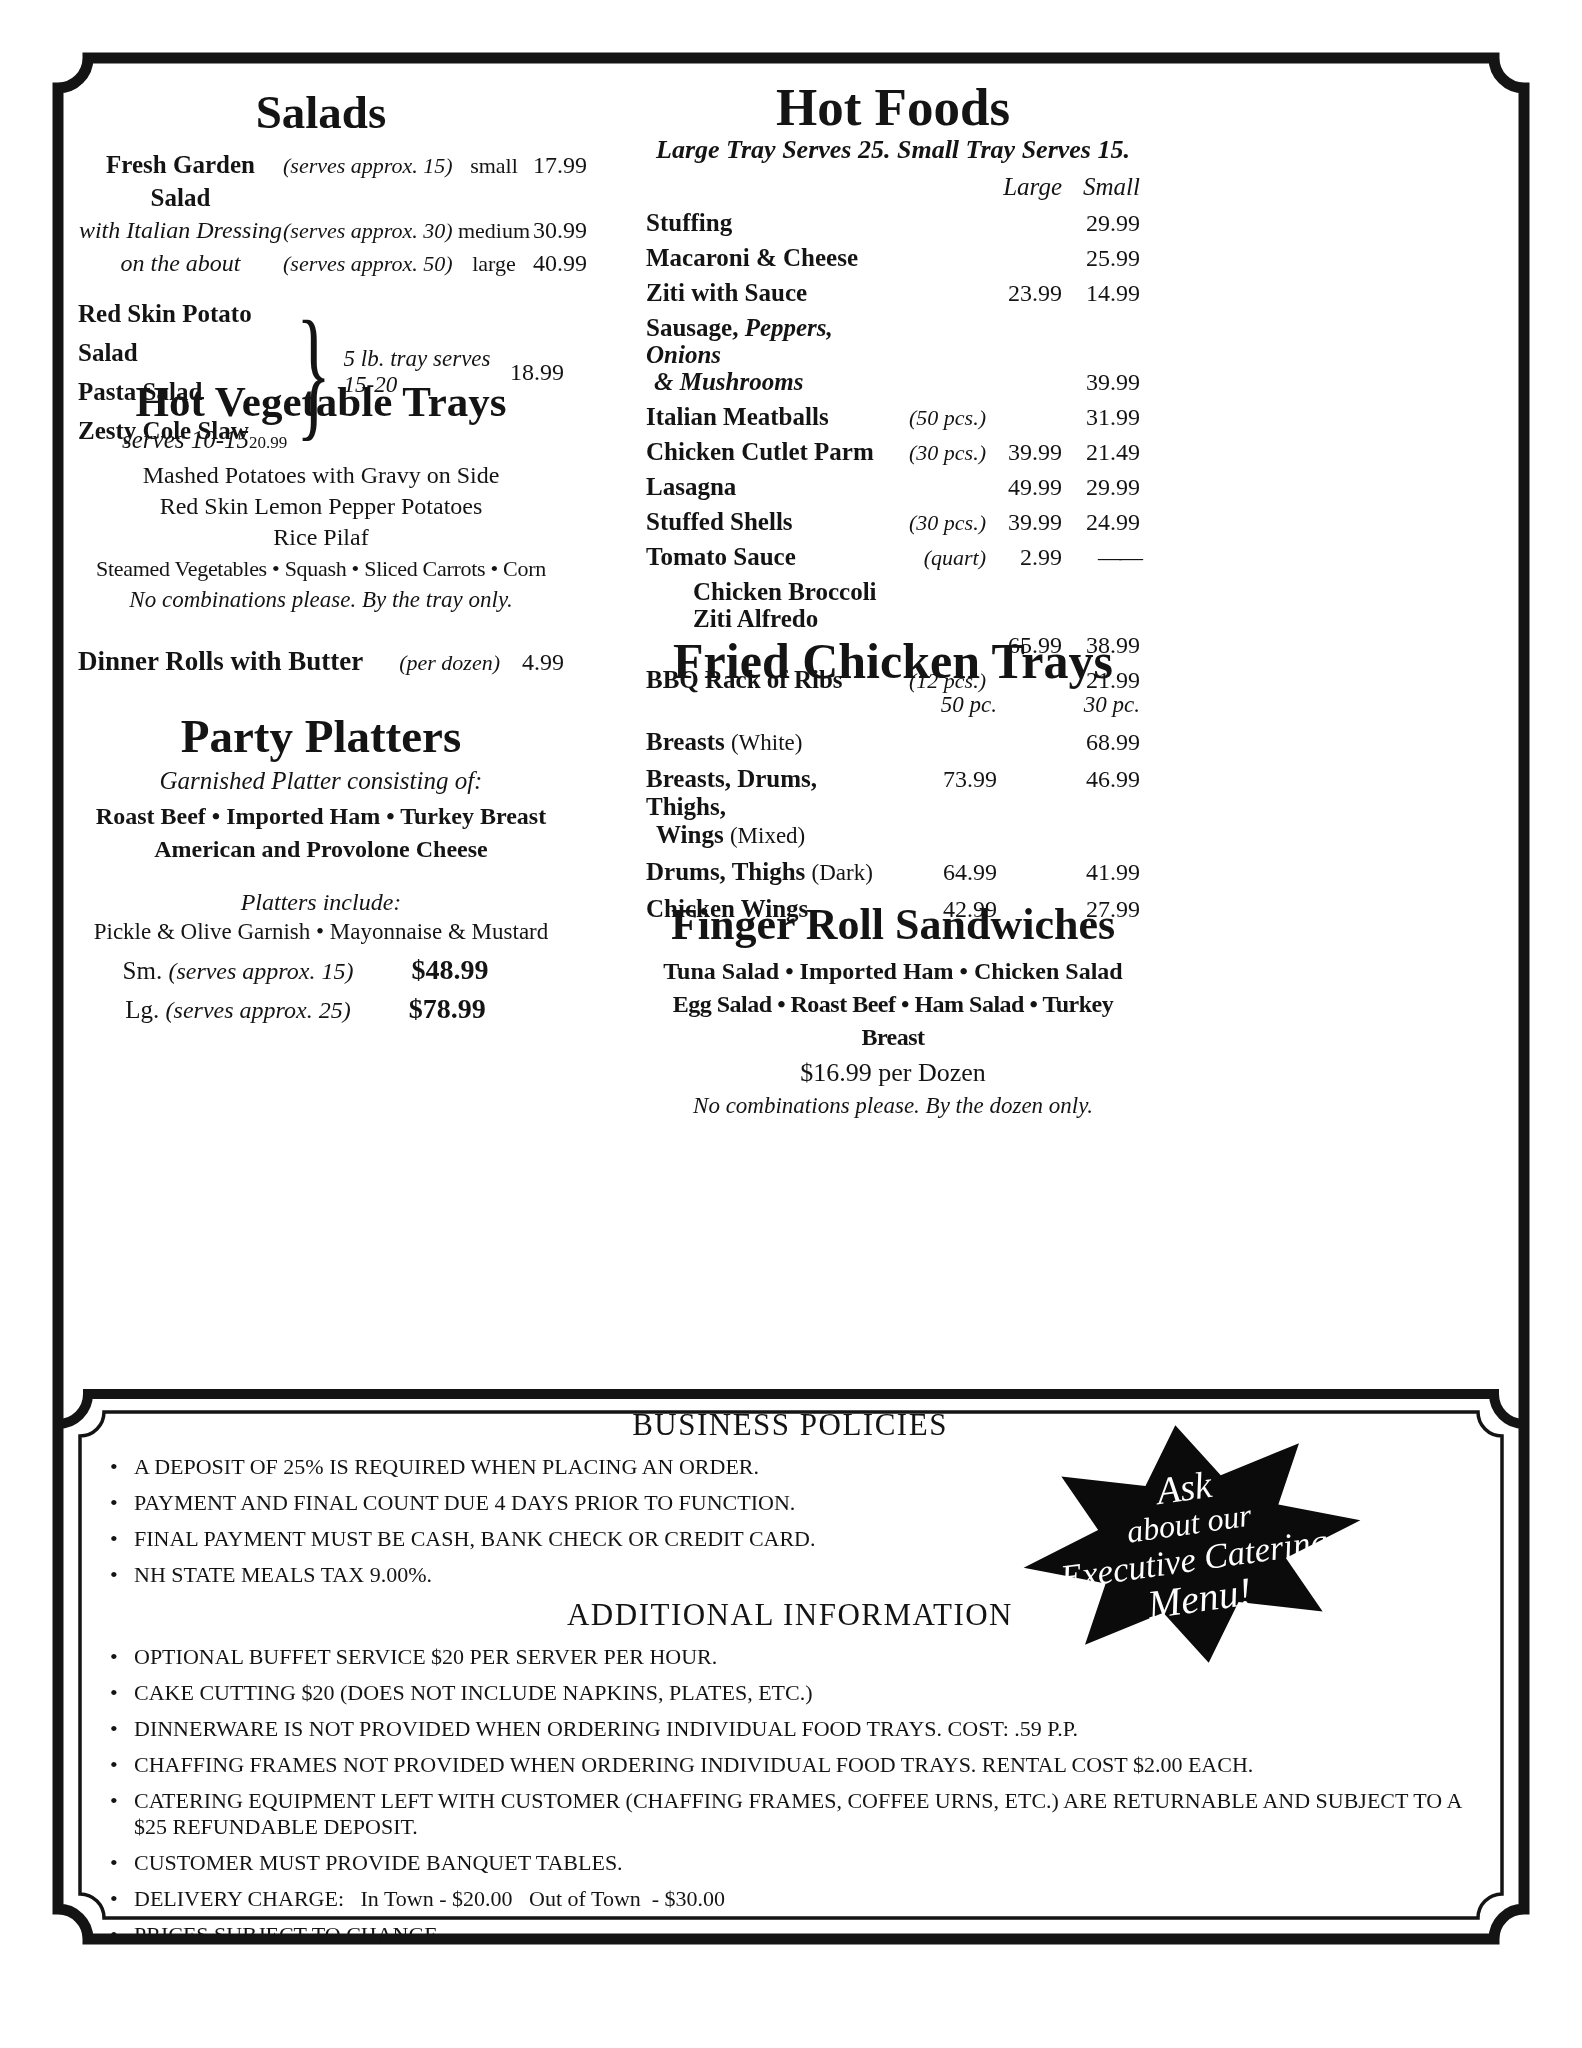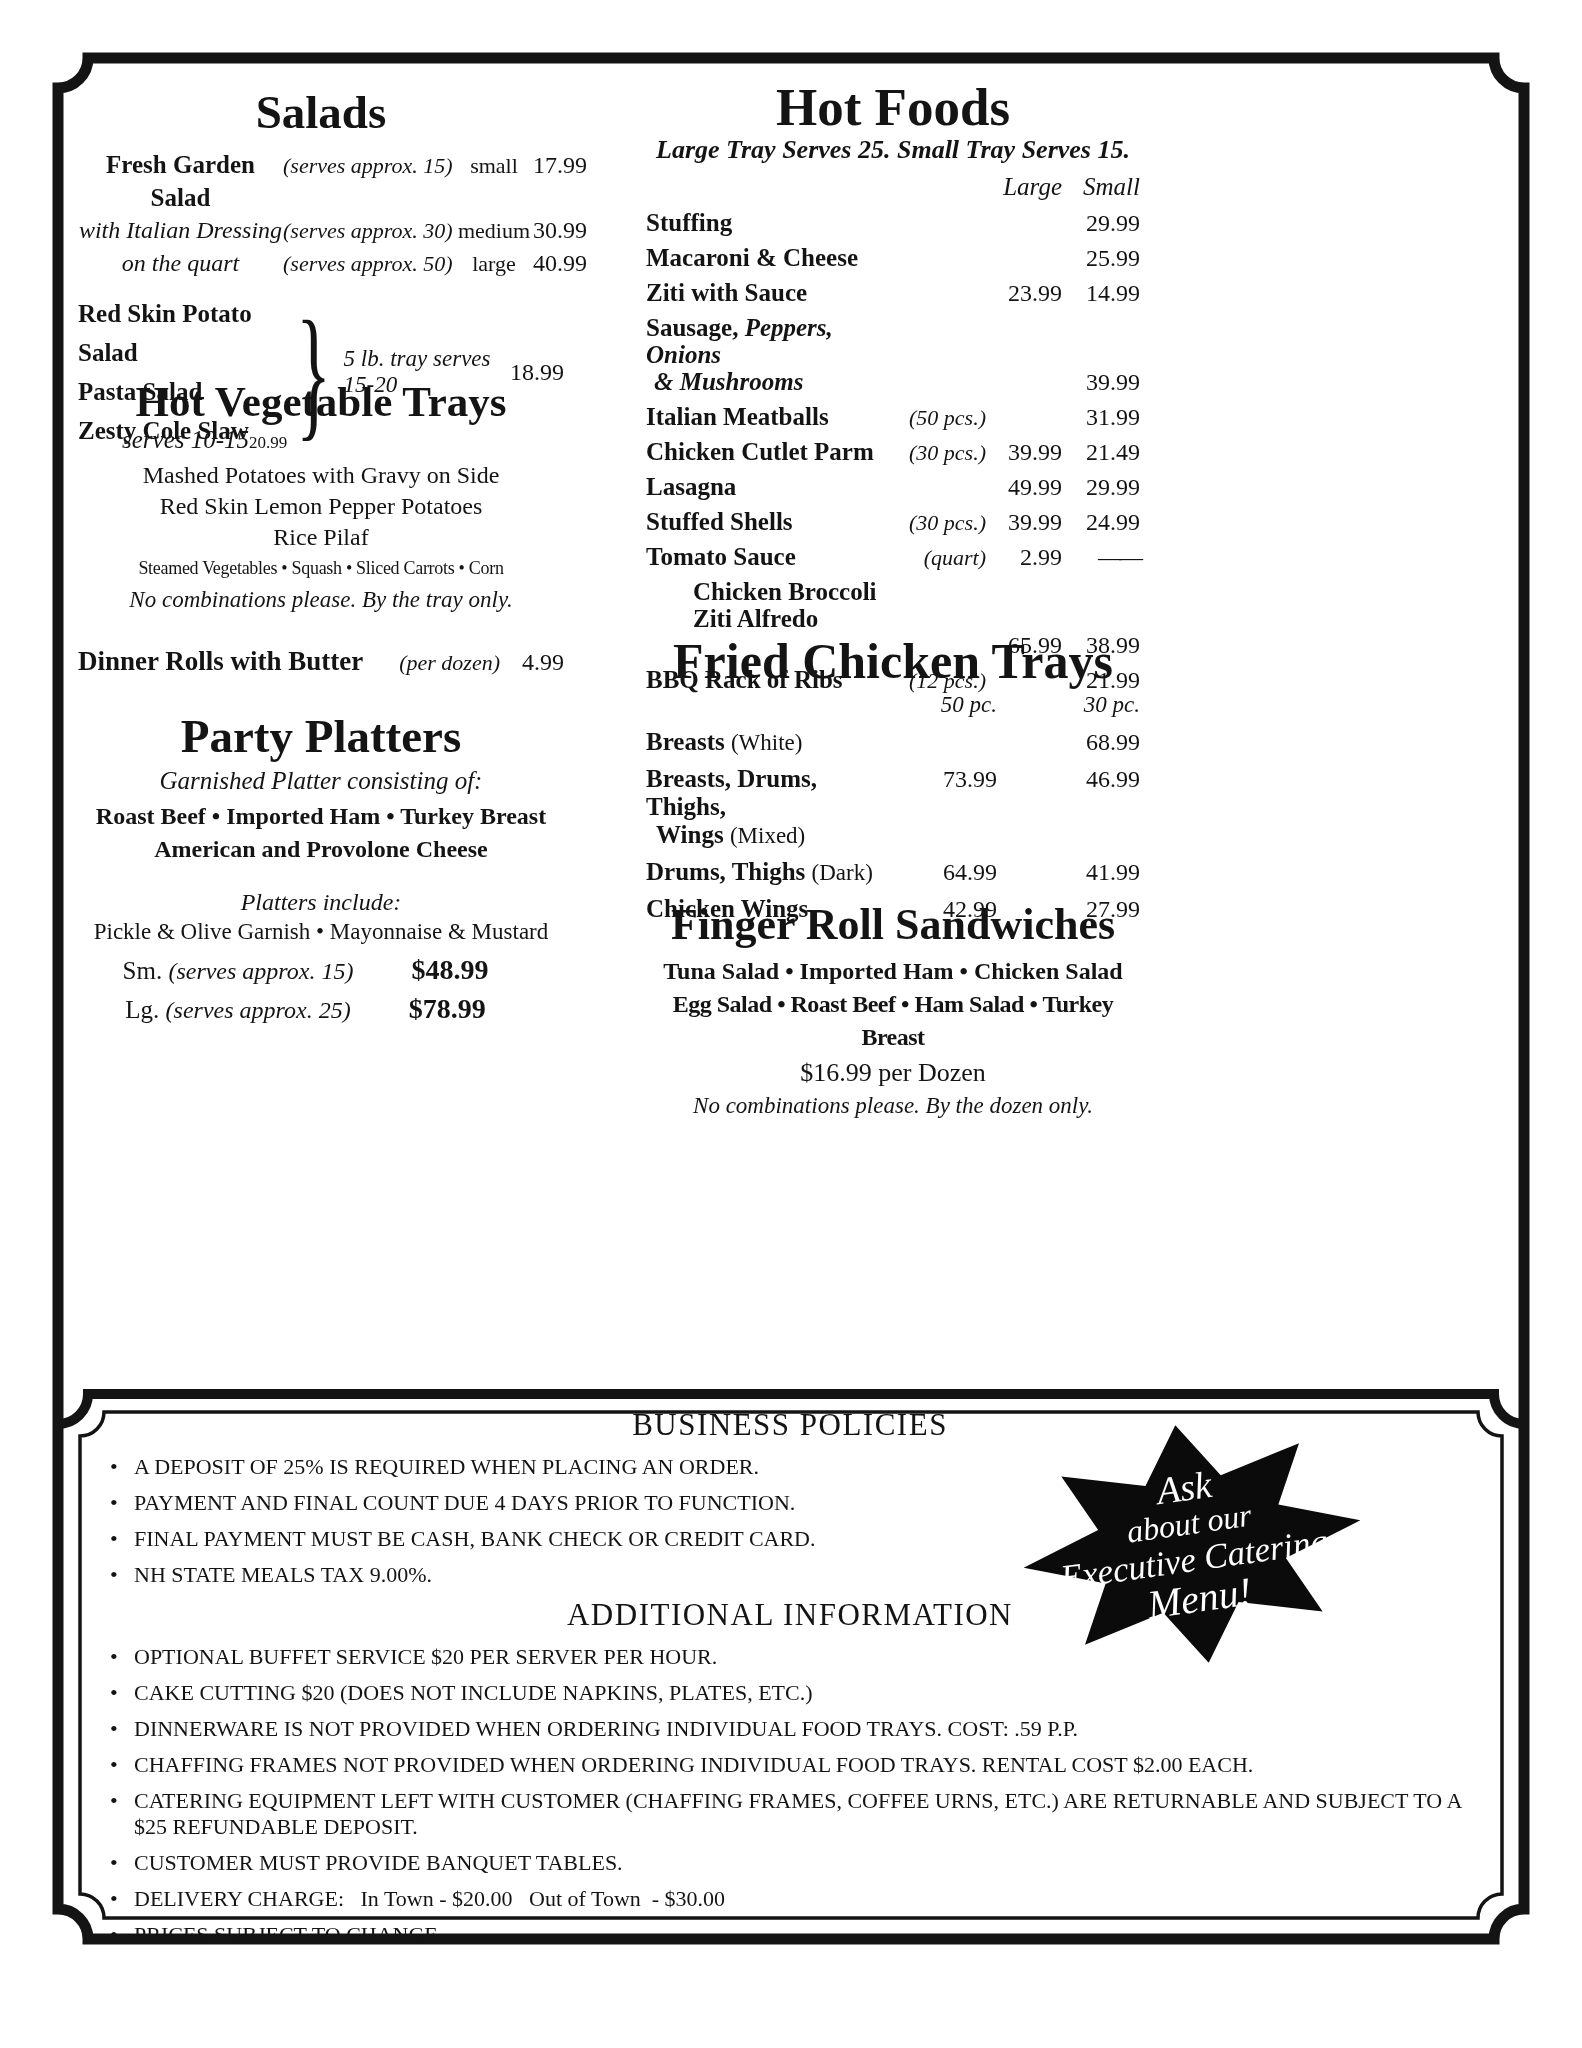--- a/index.html
+++ b/index.html
@@ -30,21 +30,21 @@
   .brace { font-size:146px; line-height:1; transform:scaleX(.5); transform-origin:center; width:64px; margin-left:-14px; font-weight:400; }
   .br-note { font-style:italic; font-size:23px; width:176px; }
   .br-price { font-size:24px; margin-left:auto; }
 
   #hotveg { position:absolute; left:78px; top:380px; width:486px; }
   #hotveg .h1 { font-size:43px; margin-bottom:2px; }
   .hv-head { display:flex; justify-content:flex-start; align-items:baseline; margin-bottom:6px;margin-left:44px; }
   .hv-serves { font-style:italic; font-size:25px; }
   .hv-price { font-size:17px; }
   .hv-opt { text-align:center; font-size:24px; line-height:31px; }
-  .hv-opt.tight { font-size:18px; letter-spacing:-0.3px; }
+  .hv-opt.tight { font-size:22px; letter-spacing:-0.3px; }
   .hv-note { text-align:center; font-style:italic; font-size:23px; line-height:31px; }
 
   #rolls { position:absolute; left:78px; top:646px; width:486px; }
   .dr-row { display:flex; align-items:baseline; }
   .dr-name { font-weight:bold; font-size:27px; }
   .dr-unit { margin-left:auto; font-style:italic; font-size:22px; }
   .dr-price { width:64px; text-align:right; font-size:24px; }
 
   #party { position:absolute; left:78px; top:712px; width:486px; text-align:center; }
   #party .h1 { font-size:47px; margin-bottom:6px; }
@@ -126,21 +126,21 @@
       <span class="sl-size">small</span>
       <span class="sl-price">17.99</span>
     </div>
     <div class="sl-row">
       <span class="sl-name2">with Italian Dressing</span>
       <span class="sl-serves">(serves approx. 30)</span>
       <span class="sl-size">medium</span>
       <span class="sl-price">30.99</span>
     </div>
     <div class="sl-row">
-      <span class="sl-name2">on the quart</span>
+      <span class="sl-name2">on the about</span>
       <span class="sl-serves">(serves approx. 50)</span>
       <span class="sl-size">large</span>
       <span class="sl-price">40.99</span>
     </div>
 
     <div class="braced">
       <div class="br-items">
         <div class="br-item">Red Skin Potato Salad</div>
         <div class="br-item">Pasta Salad</div>
         <div class="br-item">Zesty Cole Slaw</div>

